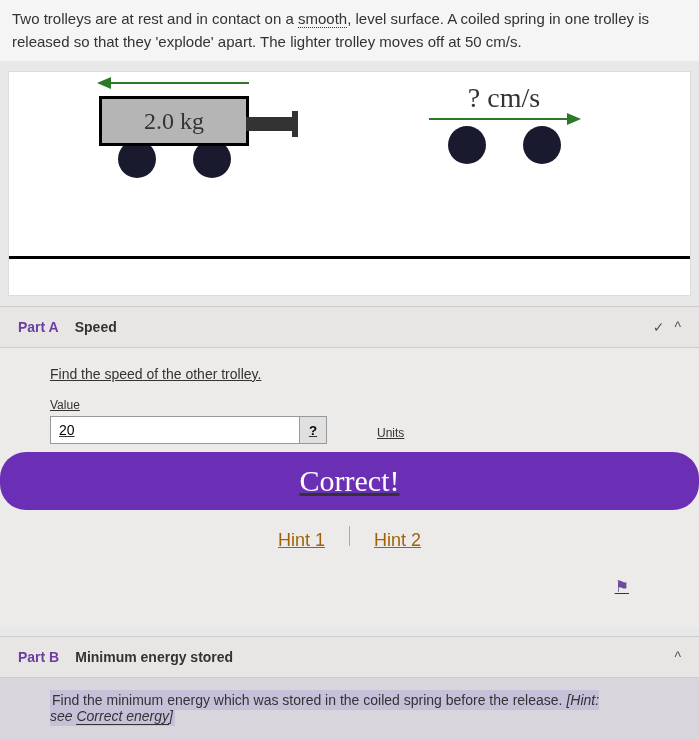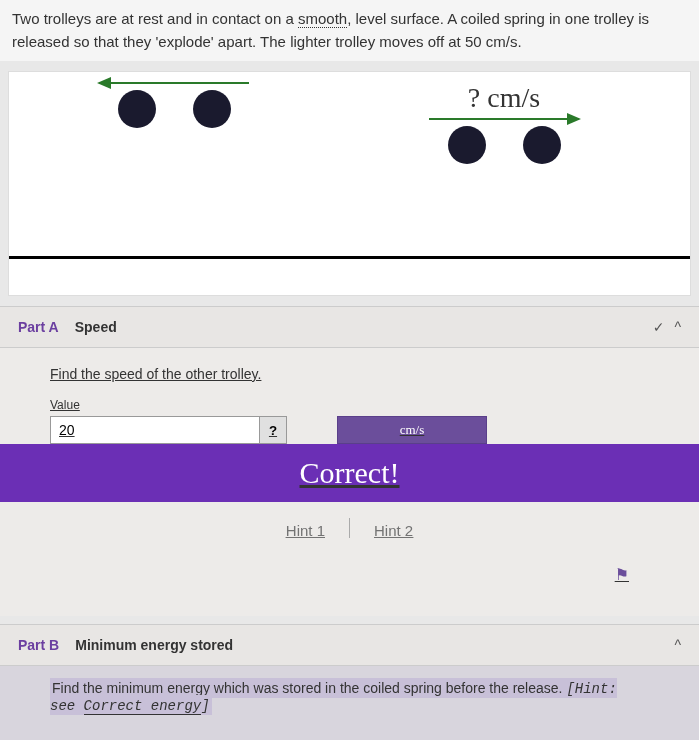--- a/index.html
+++ b/index.html
@@ -118,24 +118,24 @@
     }
     .part-label { color: #6b3fa0; font-weight: bold; font-size: 14px; }
     .part-title { font-weight: bold; font-size: 14px; color: #333; }
     .part-status { margin-left: auto; font-size: 14px; color: #555; display:flex; gap:10px;}
     .part-body {
       background: #edebe9;
       padding: 18px 50px;
       text-decoration: underline;
     }
     .question-text { font-size: 14px; margin-bottom: 16px; }
-    .input-row { display: flex; gap: 50px; align-items: flex-end; margin-bottom: 0; }
+    .input-row { display: flex; gap: 50px; align-items: flex-end; margin-bottom: 8px; }
     .input-col label { font-size: 12px; display:block; margin-bottom:4px; }
     .value-input {
-      width: 210px;
+      width: 250px;
       height: 28px;
       border: 1px solid #999;
       padding: 0 8px;
       background: #fff;
       font-size: 14px;
     }
     .help-btn {
       width: 28px; height: 28px;
       background: #e0e0e0;
       border: 1px solid #999;
@@ -156,56 +156,61 @@
       border: 1px solid #5a3f8a;
     }
     .correct-banner {
       background: #6b2fb5;
       color: #fff;
       text-align: center;
       padding: 12px;
       font-family: 'Brush Script MT', cursive;
       font-size: 30px;
       margin: 0 -50px 16px -50px;
+      border-radius: 26px;
     }
     .hints-row {
       display: flex;
       justify-content: center;
       gap: 0;
       margin-bottom: 14px;
     }
     .hint-link {
-      color: #737373;
+      color: #a16207;
       text-decoration: underline;
-      font-size: 15px;
+      font-size: 18px;
       padding: 4px 24px;
       cursor: pointer;
     }
     .hint-divider { width:1px; background:#aaa; height:20px; }
     .flag-row { text-align: right; padding: 8px 20px 14px 0; }
     .flag-icon { color: #6b4e9b; font-size: 16px; cursor:pointer; }
     .partb-body {
       background: #d8d5dd;
       padding: 14px 50px;
     }
     .hint-highlight { background: #c8c0d8; padding: 2px; }
-    .italic { font-style: italic; font-family: Liberation Mono, monospace; }
+    .italic { font-style: italic; }
     .term { border-bottom: 1px solid #333; }
   </style>
 </head>
 <body>
 
 <div class="problem-text">
   <span>Two trolleys are at rest and in contact on a </span><span class="underline-dotted">smooth</span><span>, level surface. A coiled spring in one trolley is</span>
   <span>released so that they 'explode' apart. The lighter trolley moves off at 50 cm/s.</span>
 </div>
 
 <div class="diagram-container">
   <div class="trolley-group trolley-left">
     <div class="arrow arrow-left"></div>
+    <div class="trolley-body">
+      <span>2.0 kg</span>
+      <div class="spring"></div>
+    </div>
     <div class="wheels">
       <div class="wheel"></div>
       <div class="wheel"></div>
     </div>
   </div>
 
   <div class="trolley-group trolley-right">
     <div class="velocity-label">? cm/s</div>
     <div class="arrow arrow-right"></div>
     <div class="wheels">
@@ -229,23 +234,21 @@
   <div class="question-text">Find the speed of the other trolley.</div>
   <div class="input-row">
     <div class="input-col">
       <label>Value</label>
       <div style="display:flex;">
         <input class="value-input" value="20" style="">
         <button class="help-btn">?</button>
       </div>
     </div>
     <div class="input-col">
-      <div class="units-box">
-        <span>cm/s</span>
-      </div>
+      <label>Units</label>
     </div>
   </div>
   <div class="correct-banner">Correct!</div>
   <div class="hints-row">
     <span class="hint-link">Hint 1</span>
     <div class="hint-divider"></div>
     <span class="hint-link">Hint 2</span>
   </div>
   <div class="flag-row">
     <span class="flag-icon">⚑</span>

